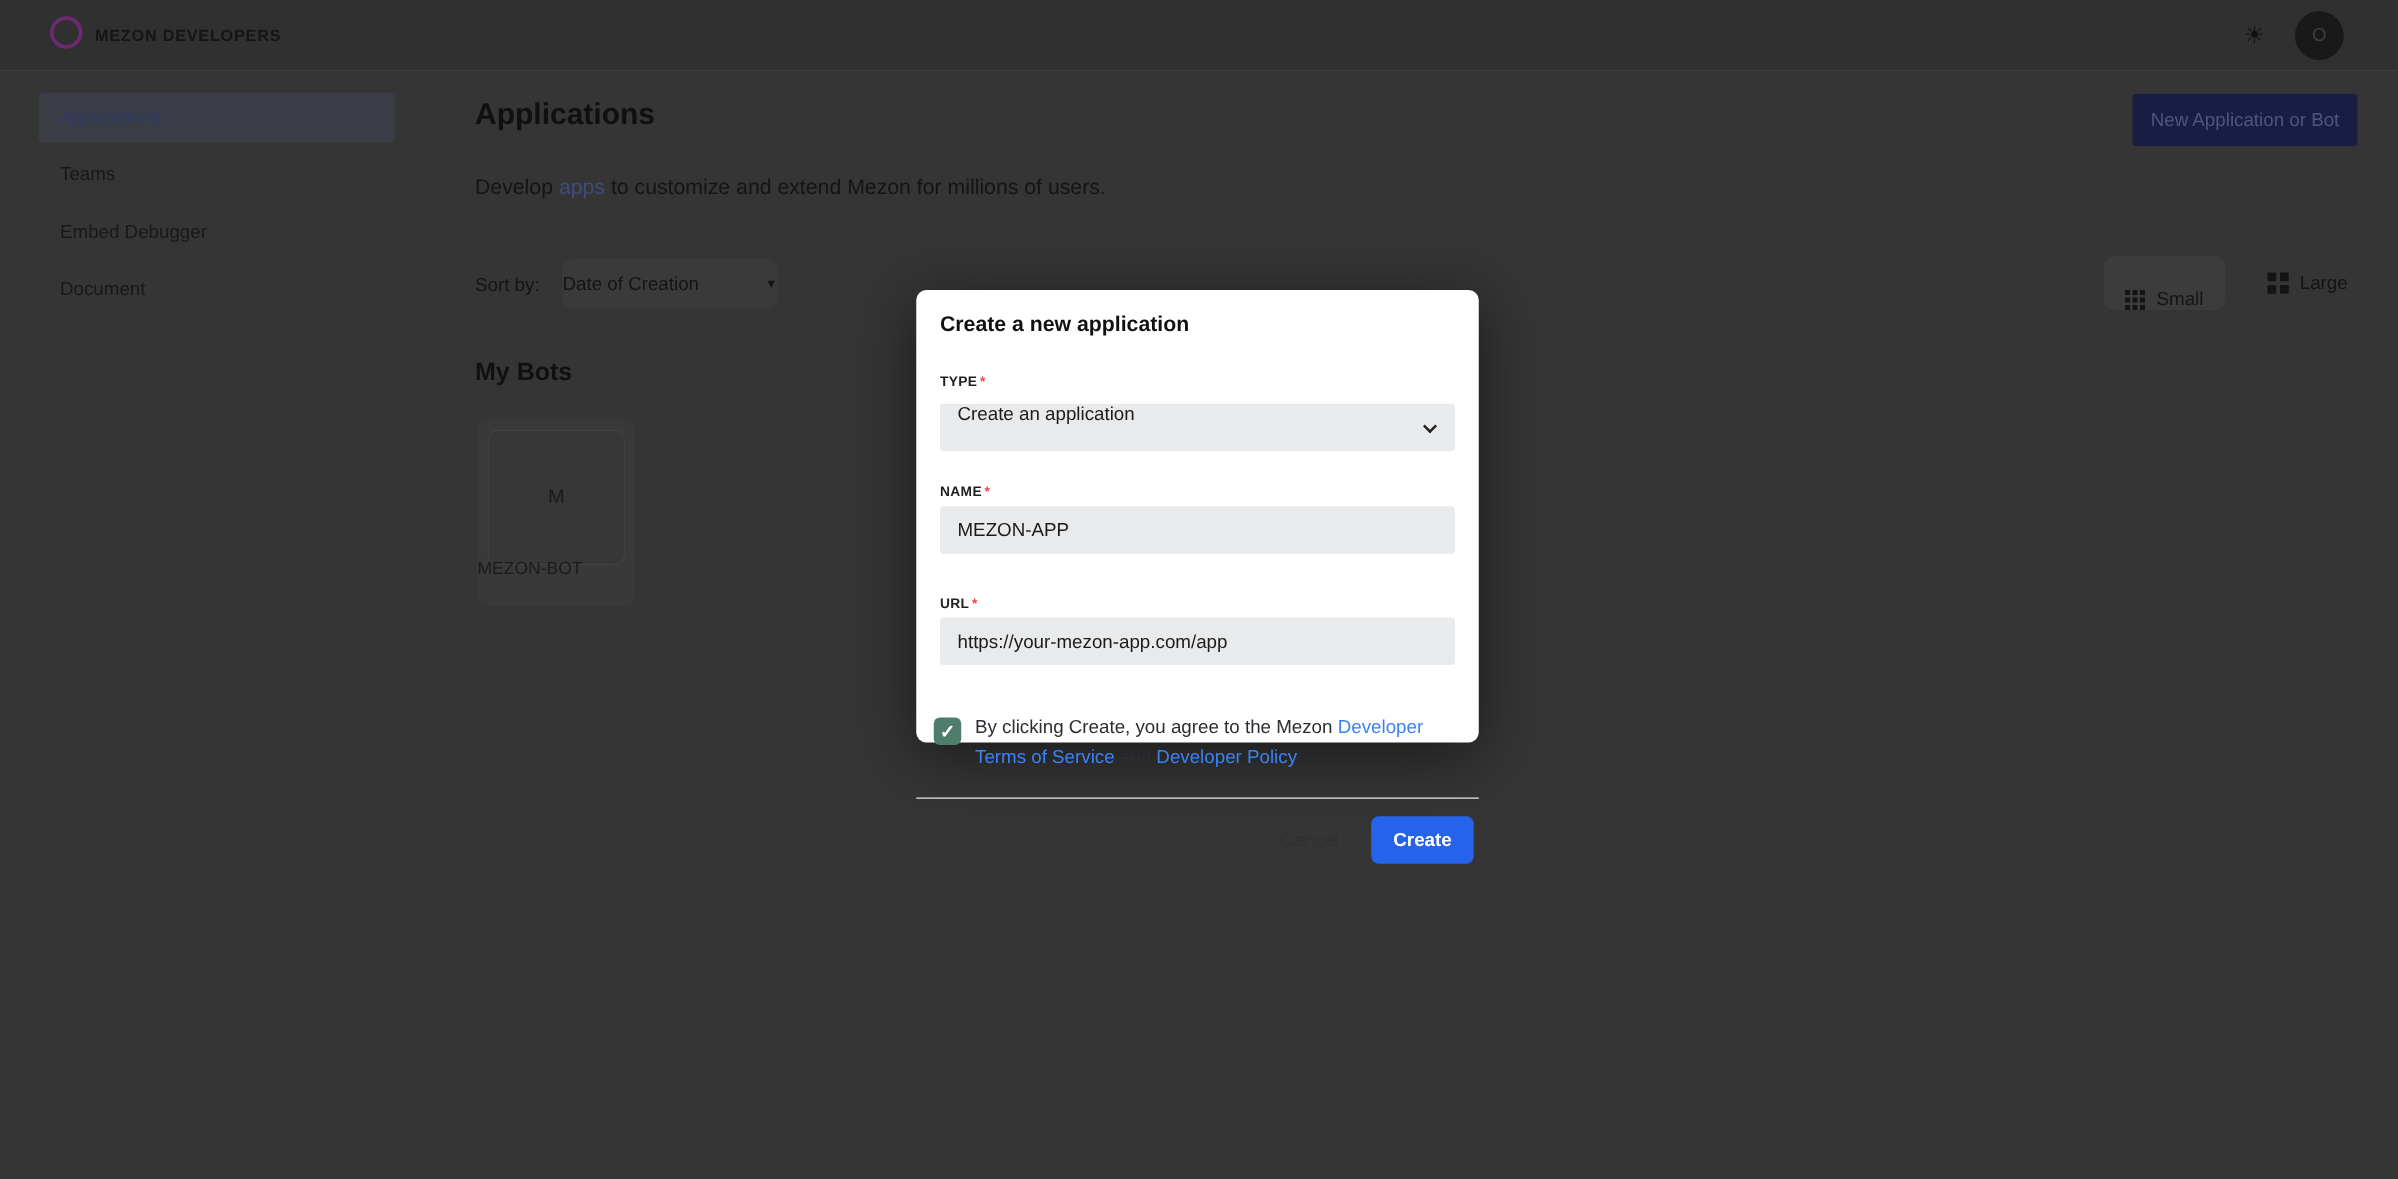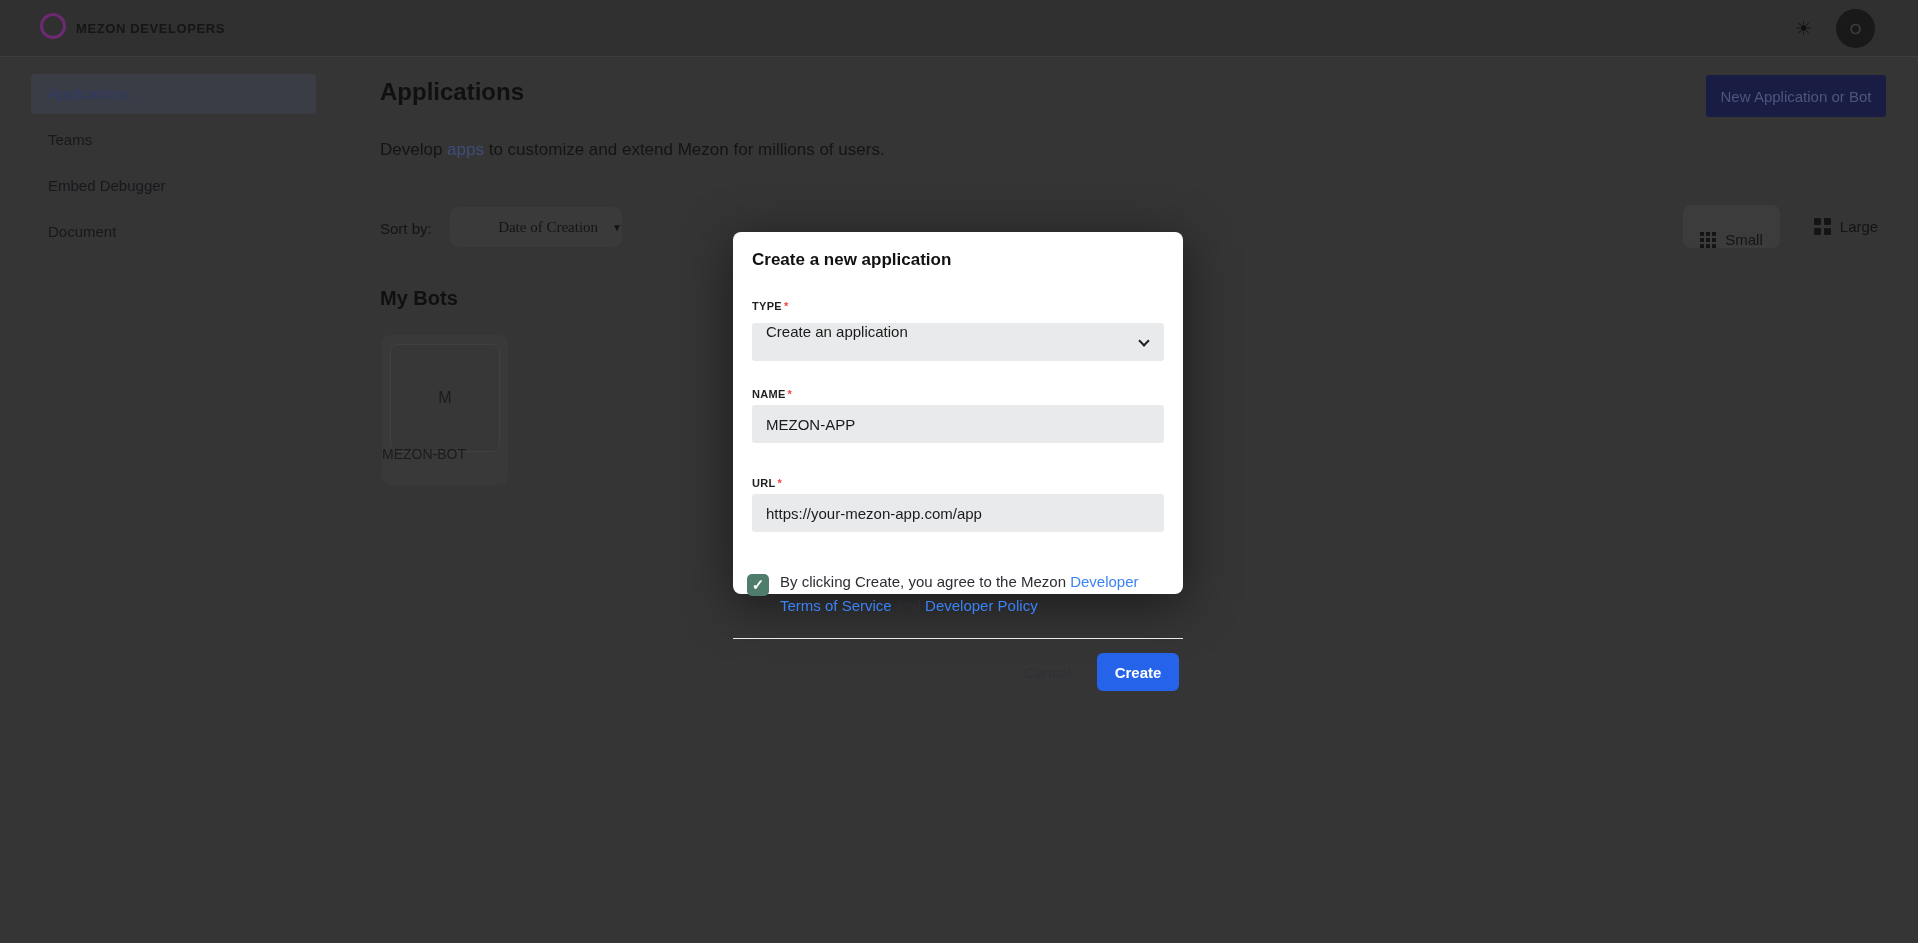--- a/index.html
+++ b/index.html
@@ -28,21 +28,21 @@
   
   .side-item{position:absolute;left:31px;width:285px;height:40px;line-height:40px;padding-left:17px;font-size:15px;color:var(--side-fg);border-radius:4px;cursor:pointer;}
   .side-item.active{background:var(--side-sel-bg);color:var(--side-sel-fg);}
 
   
   .page-title{position:absolute;left:380px;top:78px;font-size:24px;font-weight:700;color:var(--heading);}
   .desc{position:absolute;left:380px;top:140px;font-size:17px;color:var(--text);}
   .desc a{color:var(--dim-link);text-decoration:none;cursor:pointer;}
   .new-app-btn{position:absolute;left:1706px;top:75px;width:180px;height:42px;background:var(--navy-btn);color:var(--navy-btn-fg);font-size:15px;border:none;border-radius:3px;cursor:pointer;font-family:inherit;}
   .sort-label{position:absolute;left:380px;top:209px;height:40px;line-height:40px;font-size:15px;color:var(--text);}
-  .sort-box{position:absolute;left:450px;top:207px;width:172px;height:40px;background:var(--box);border-radius:8px;display:flex;align-items:center;justify-content:flex-end;gap:14px;font-size:15px;color:var(--text);cursor:pointer;font-family:Liberation Serif, serif;}
+  .sort-box{position:absolute;left:450px;top:207px;width:172px;height:40px;background:var(--box);border-radius:8px;display:flex;align-items:center;justify-content:space-between;gap:14px;font-size:15px;color:var(--text);cursor:pointer;}
   .sort-caret{font-size:10px;color:var(--text);}
   .size-small{position:absolute;left:1683px;top:205px;width:97px;height:43px;background:var(--box2);border-radius:8px;display:flex;align-items:flex-end;justify-content:center;gap:9px;font-size:15px;color:var(--text);cursor:pointer;}
   .size-large{position:absolute;left:1800px;top:205px;width:92px;height:43px;display:flex;align-items:center;justify-content:center;gap:9px;font-size:15px;color:var(--text);cursor:pointer;}
   .grid9{display:grid;grid-template-columns:repeat(3,4px);grid-template-rows:repeat(3,4px);gap:2px;}
   .grid9 i{background:var(--text);}
   .grid4{display:grid;grid-template-columns:repeat(2,7px);grid-template-rows:repeat(2,7px);gap:3px;}
   .grid4 i{background:var(--text);border-radius:1px;}
   .bots-title{position:absolute;left:380px;top:287px;font-size:20px;font-weight:700;color:var(--heading);}
   .bot-card{position:absolute;left:382px;top:335px;width:126px;height:150px;background:var(--card);border-radius:8px;cursor:pointer;}
   .bot-avatar{position:absolute;left:8px;top:9px;width:110px;height:108px;background:var(--card-inner);border:1px solid var(--card-border);border-radius:8px;display:flex;align-items:center;justify-content:center;font-size:16px;color:var(--card-fg);}

